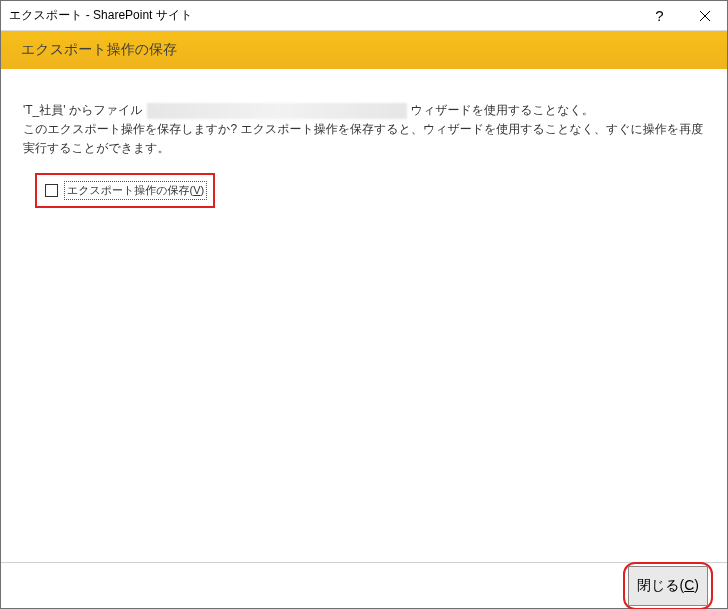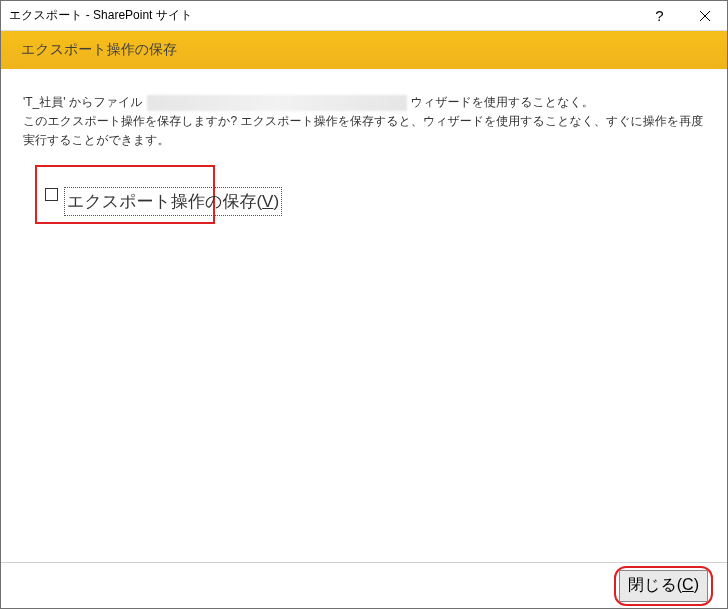--- a/index.html
+++ b/index.html
@@ -69,20 +69,21 @@
       padding: 24px 22px 0 22px;
       color: #333;
       font-size: 12px;
       line-height: 1.6;
     }
     .line1 {
       display: flex;
       align-items: center;
       gap: 4px;
       flex-wrap: nowrap;
+      margin-top: 8px;
     }
     .redacted {
       display: inline-block;
       width: 260px;
       height: 16px;
       background: linear-gradient(90deg, #e6e6e6, #f2f2f2, #e6e6e6);
       vertical-align: middle;
       filter: blur(1px);
     }
     .line2 {
@@ -102,23 +103,22 @@
     .chk {
       width: 13px;
       height: 13px;
       border: 1px solid #333;
       background: #fff;
       flex-shrink: 0;
     }
     .chk-label {
       border: 1px dotted #555;
       padding: 0 2px;
-      font-size: 17px;
+      font-size: 11px;
       white-space: nowrap;
-      margin-top: 14px;
     }
     .chk-label .accel { text-decoration: underline; }
 
     
     .footer {
       border-top: 1px solid #d0d0d0;
       height: 46px;
       display: flex;
       align-items: center;
       justify-content: flex-end;
@@ -126,24 +126,24 @@
       flex-shrink: 0;
       background: #ffffff;
     }
     .close-wrap {
       border: 2px solid #e02020;
       border-radius: 12px;
       padding: 2px 3px;
     }
     .btn-close {
       min-width: 72px;
-      height: 32px;
+      height: 40px;
       border: 1px solid #888;
       background: #e9e9e9;
-      font-size: 16px;
+      font-size: 14px;
       font-family: inherit;
       padding: 0 8px;
       cursor: pointer;
       white-space: nowrap;
     }
     .btn-close .accel { text-decoration: underline; }
   </style>
 </head>
 <body>
 

